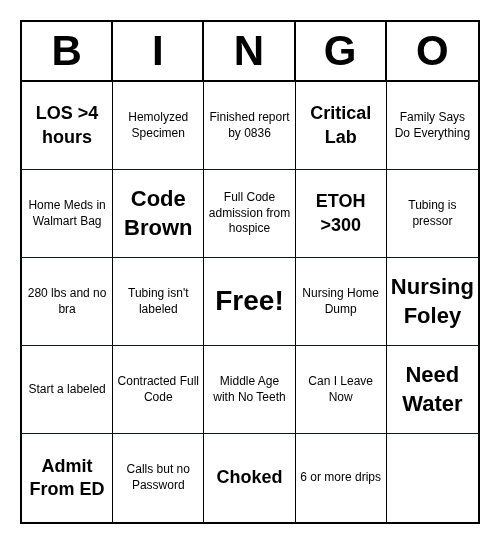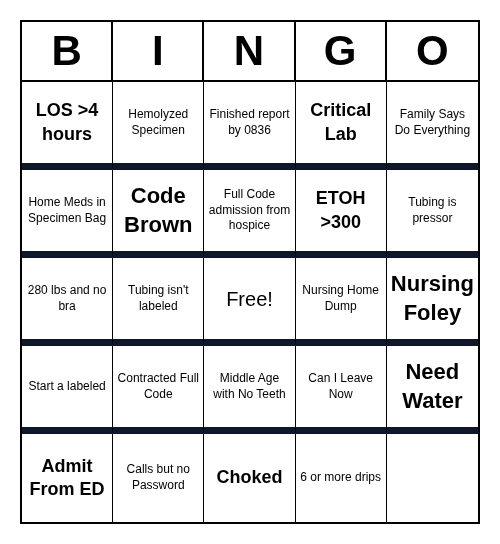--- a/index.html
+++ b/index.html
@@ -32,43 +32,43 @@
     .bingo-header-cell:last-child {
       border-right: none;
     }
     .bingo-grid {
       display: grid;
       grid-template-columns: repeat(5, 1fr);
       grid-template-rows: repeat(5, 88px);
     }
     .bingo-cell {
       border-right: 1px solid #000;
-      border-bottom: 7px solid #0f172a;
+      border-bottom: 1px solid #0f172a;
       display: flex;
       align-items: center;
       justify-content: center;
       text-align: center;
       padding: 4px;
       font-size: 12px;
       line-height: 1.3;
       position: relative;
     }
     .bingo-cell:nth-child(5n) {
       border-right: none;
     }
     .bingo-cell:nth-child(n+21) {
       border-bottom: none;
     }
     .bingo-cell.large-text {
       font-size: 18px;
       font-weight: bold;
     }
     .bingo-cell.free {
-      font-size: 20px;
-      font-weight: normal;
+      font-size: 28px;
+      font-weight: bold;
     }
     .bingo-cell.xl-text {
       font-size: 22px;
       font-weight: bold;
     }
   </style>
 </head>
 <body>
 
 <div class="bingo-card">
@@ -78,21 +78,21 @@
       <div class="bingo-header-cell">N</div>
       <div class="bingo-header-cell">G</div>
       <div class="bingo-header-cell">O</div>
     </div>
   <div class="bingo-grid">
   <div class="bingo-cell large-text">LOS &gt;4 hours</div>
       <div class="bingo-cell">Hemolyzed Specimen</div>
       <div class="bingo-cell">Finished report by 0836</div>
       <div class="bingo-cell large-text">Critical Lab</div>
       <div class="bingo-cell">Family Says Do Everything</div>
-      <div class="bingo-cell">Home Meds in Specimen Bag</div>
+      <div class="bingo-cell">Home Meds in Walmart Bag</div>
       <div class="bingo-cell xl-text">Code Brown</div>
       <div class="bingo-cell">Full Code admission from hospice</div>
       <div class="bingo-cell large-text">ETOH &gt;300</div>
       <div class="bingo-cell">Tubing is pressor</div>
       <div class="bingo-cell">280 lbs and no bra</div>
       <div class="bingo-cell">Tubing isn't labeled</div>
       <div class="bingo-cell free">Free!</div>
       <div class="bingo-cell">Nursing Home Dump</div>
       <div class="bingo-cell xl-text">Nursing Foley</div>
       <div class="bingo-cell">Start a labeled</div>

